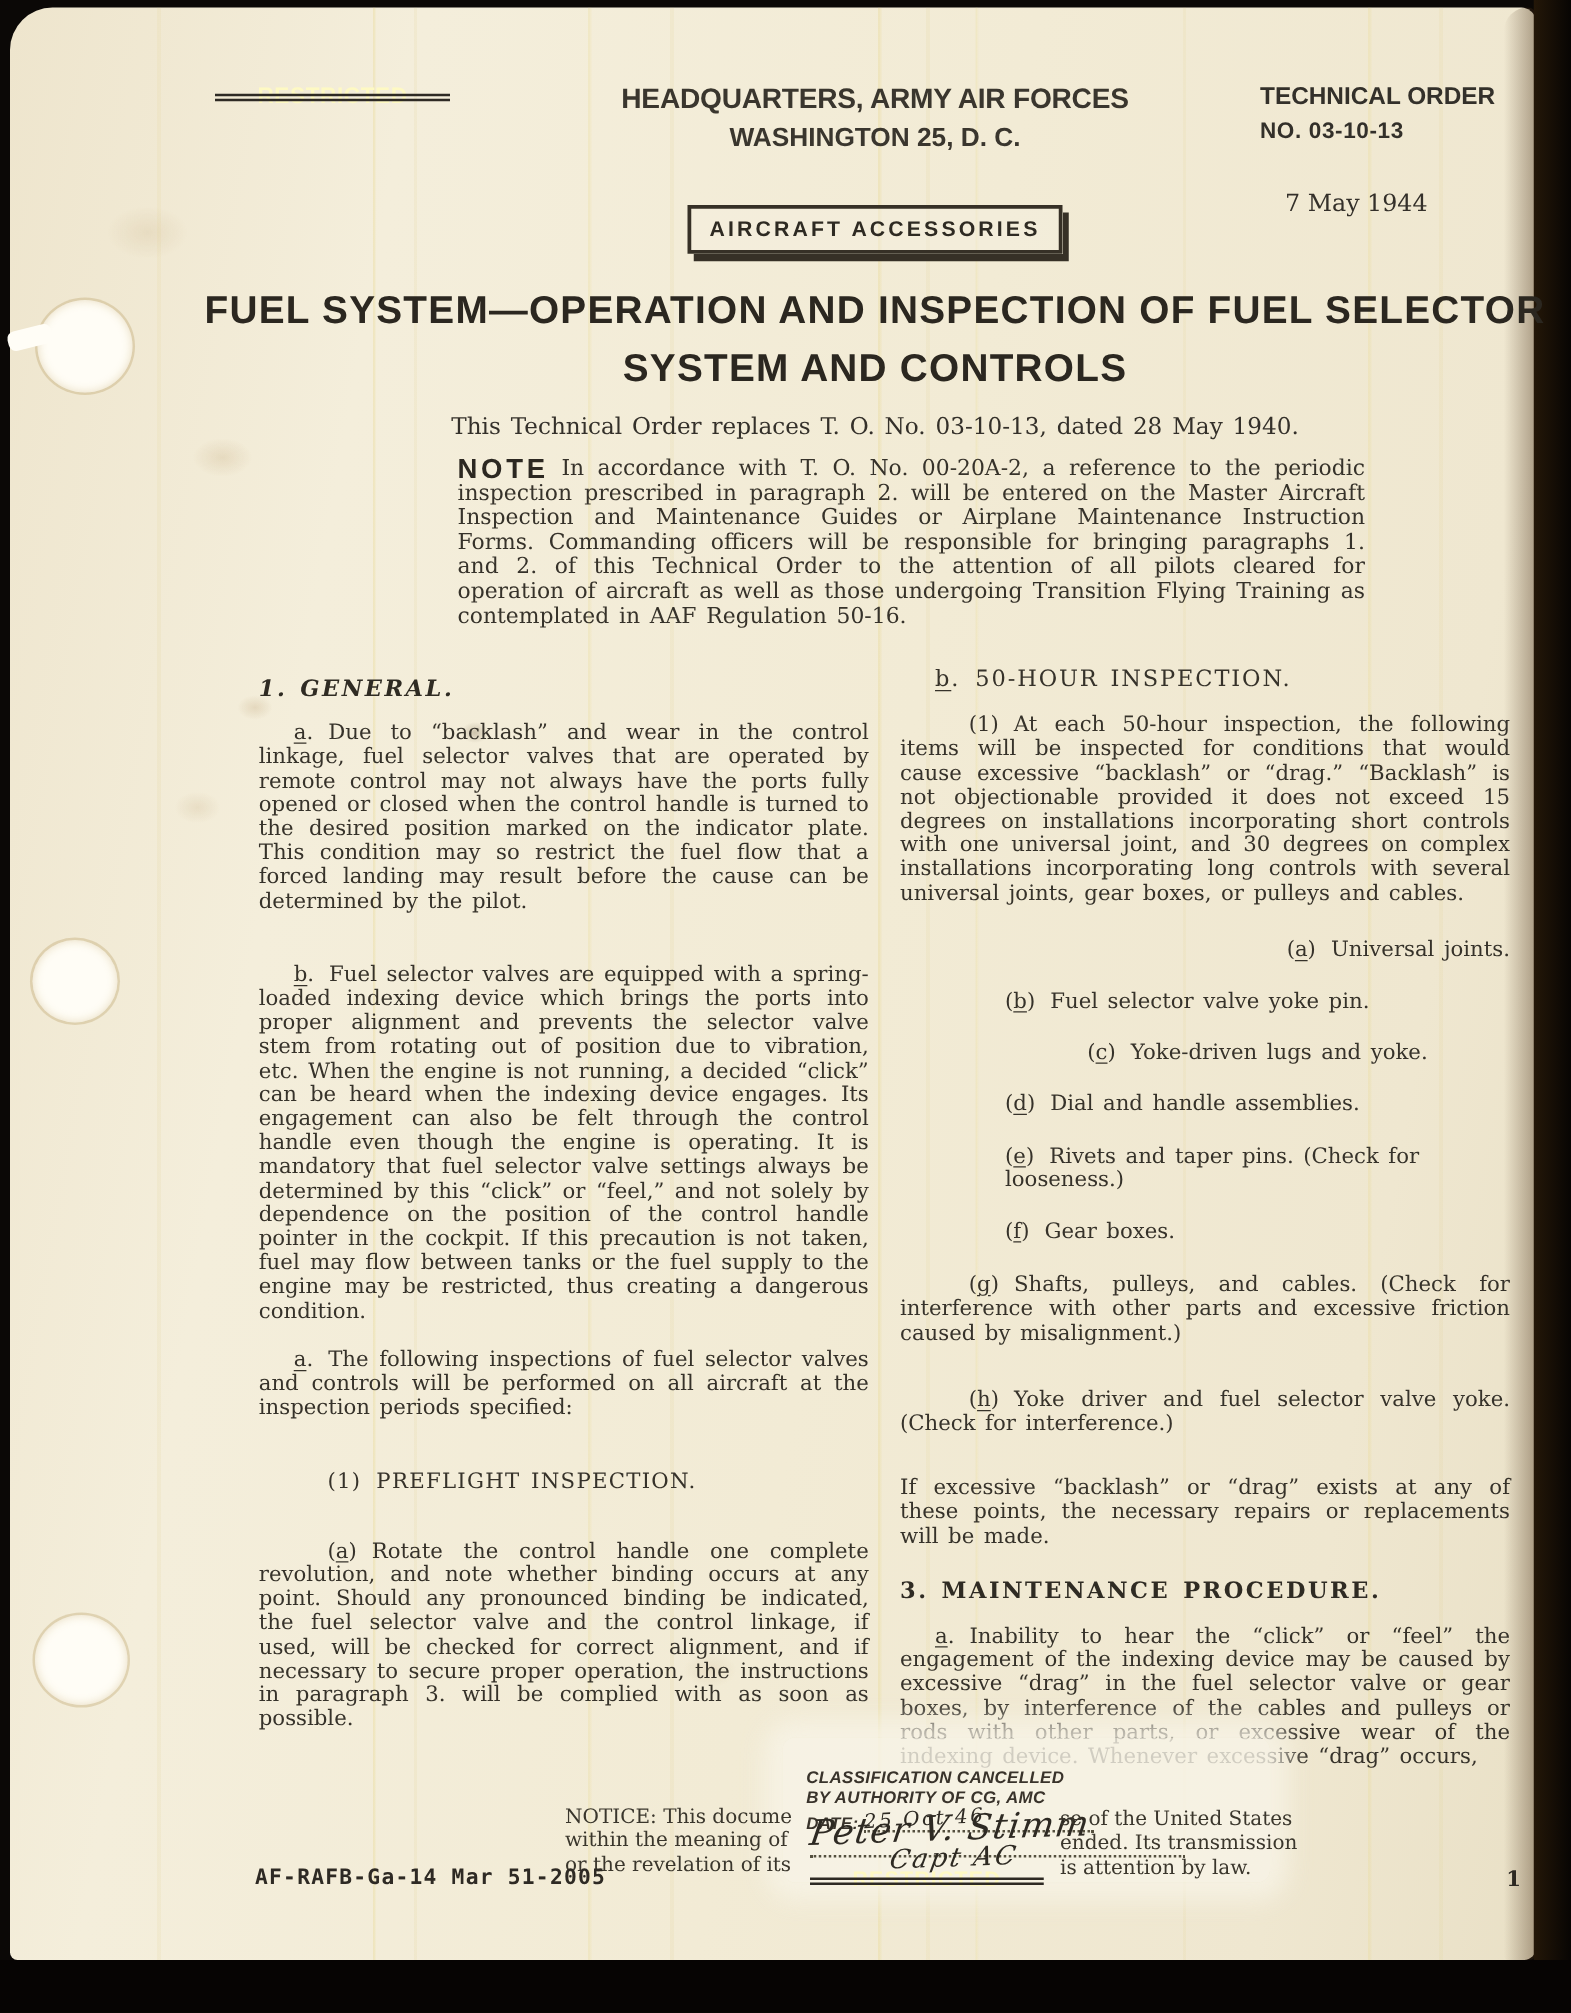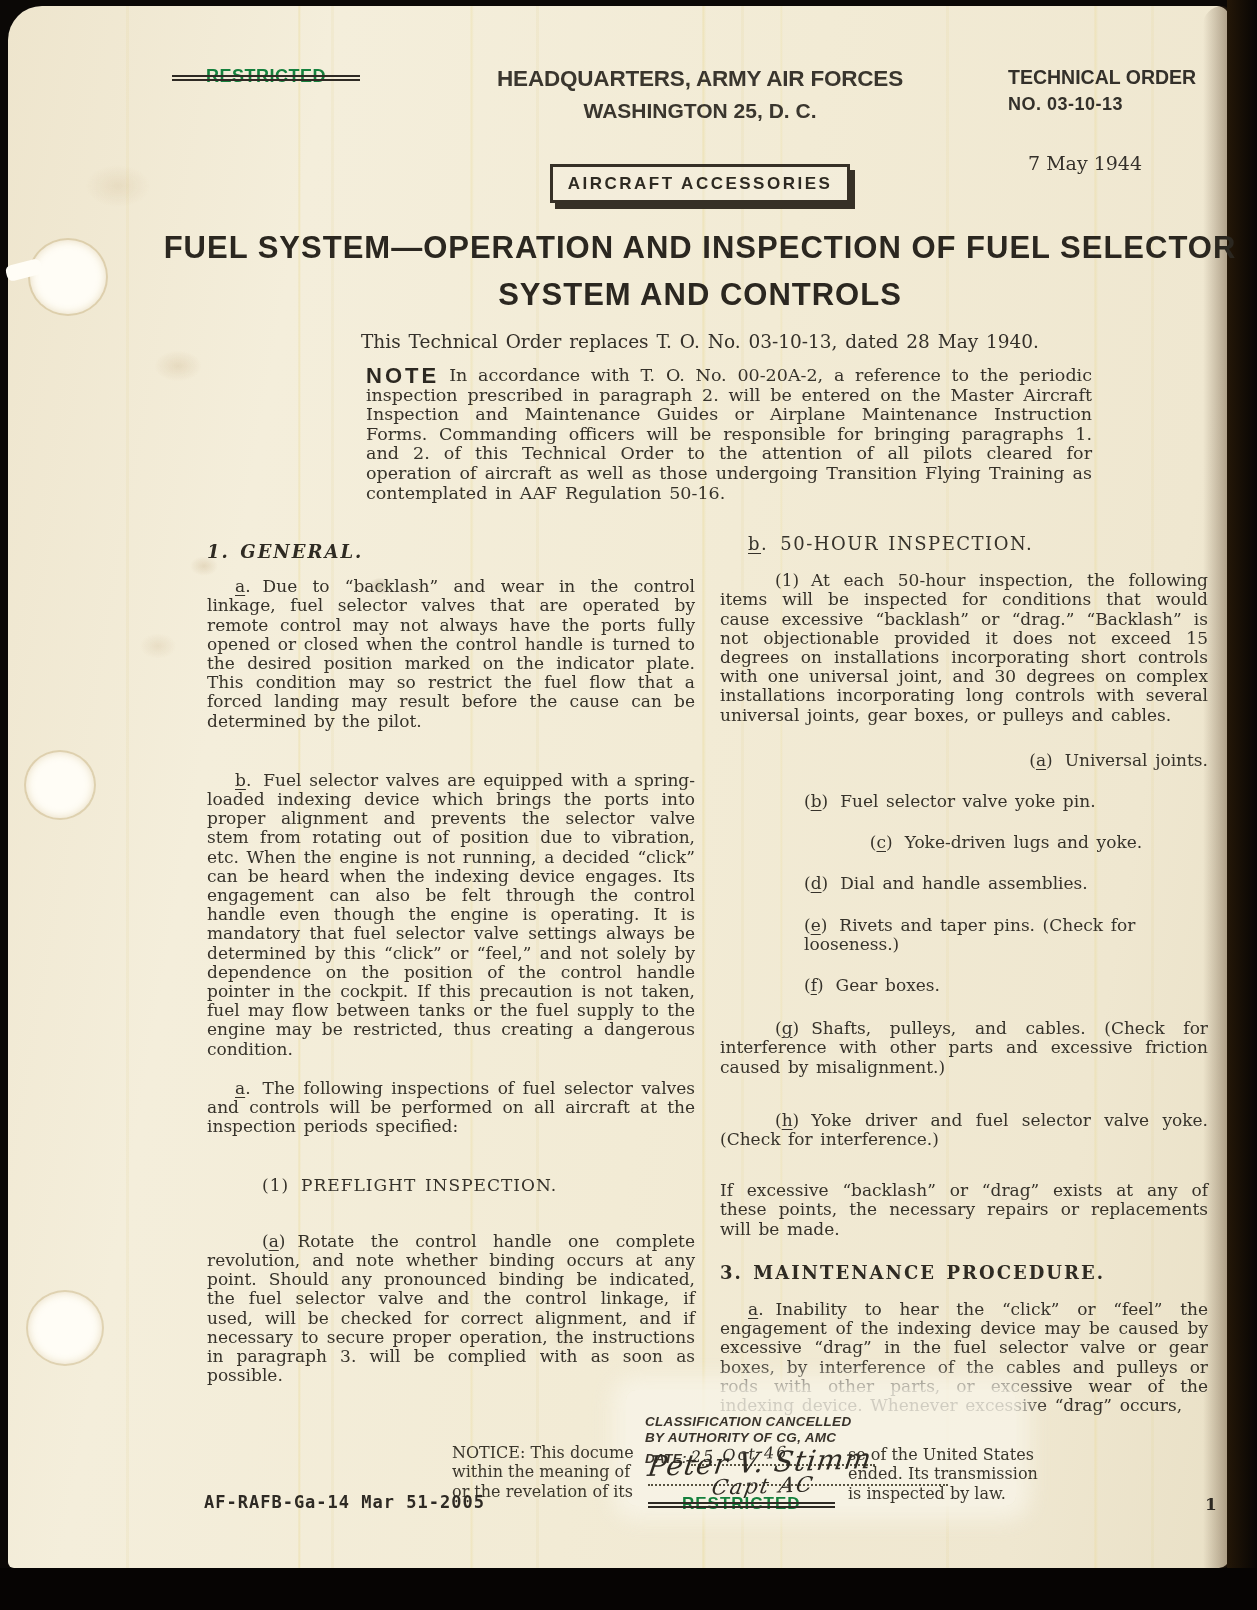--- a/index.html
+++ b/index.html
@@ -31,21 +31,21 @@
   .scan-right{position:absolute;top:0;right:0;width:30px;height:1610px;
     background:linear-gradient(to right,#241708,#070503);}
   .scan-bottom{position:absolute;left:0;bottom:0;width:100%;height:42px;background:#060403;}
   .hole{position:absolute;background:#fffdf6;border-radius:50%;
         box-shadow:0 0 0 2px rgba(186,160,104,.35), inset 0 0 8px rgba(205,182,128,.45);}
   .hole-tail{position:absolute;background:#fffdf6;transform:rotate(-14deg);border-radius:6px;}
   
   .sans{font-family:"Liberation Sans",sans-serif;}
   .mono{font-family:"DejaVu Sans Mono",monospace;}
   .struck{position:relative;display:inline-block;font-family:"Liberation Sans",sans-serif;
-          font-weight:bold;color:#15803d;}
+          font-weight:bold;color:#fef9c3;}
   .struck::before,.struck::after{content:"";position:absolute;left:-34px;right:-34px;
           border-top:2.5px solid #2e2a24;}
   .struck::before{top:42%;} .struck::after{top:62%;}
   .hq{text-align:center;color:#3a362e;font-weight:bold;}
   .banner-box{display:inline-block;border:3px solid #363026;padding:7px 15px 6px;
           box-shadow:5px 6px 0 #363026;background:rgba(246,240,224,.4);}
   .doc-title{text-align:center;font-family:"Liberation Sans",sans-serif;font-weight:bold;
           font-size:31px;letter-spacing:1px;line-height:47px;color:#2b2720;}
   .center{text-align:center;}
   .body-just{text-align:justify;font-size:17px;line-height:19.2px;word-spacing:2.2px;color:#36322a;}
@@ -169,21 +169,21 @@
     </div>
   </div>
 
   <div class="abs hand" style="left:648px;top:1446px;font-size:28px;letter-spacing:1px;transform:rotate(-2deg) skewX(-10deg);white-space:nowrap;">Peter V. Stimm</div>
   <div class="abs" style="left:648px;top:1484px;width:300px;border-bottom:2px dotted #55503f;"></div>
   <div class="abs hand" style="left:712px;top:1474px;font-size:21px;letter-spacing:2px;transform:rotate(-2deg) skewX(-12deg);white-space:nowrap;">Capt AC</div>
 
   <div class="abs small-serif" style="left:848px;top:1445px;width:190px;">
     <div>se of the United States</div>
     <div>ended. Its transmission</div>
-    <div>is inspected by law.</div>
+    <div>is attention by law.</div>
   </div>
 
   <div class="abs mono" style="left:204px;top:1492px;font-size:17px;font-weight:bold;letter-spacing:1px;color:#2e2a24;">AF-RAFB-Ga-14 Mar 51-2005</div>
 
   <div class="abs" style="left:682px;top:1494px;">
     <span class="struck" style="font-size:17px;letter-spacing:1px;">RESTRICTED</span>
   </div>
 
   <div class="abs" style="left:1205px;top:1494px;font-size:17px;font-weight:bold;color:#2c2822;">1</div>
 </div>

